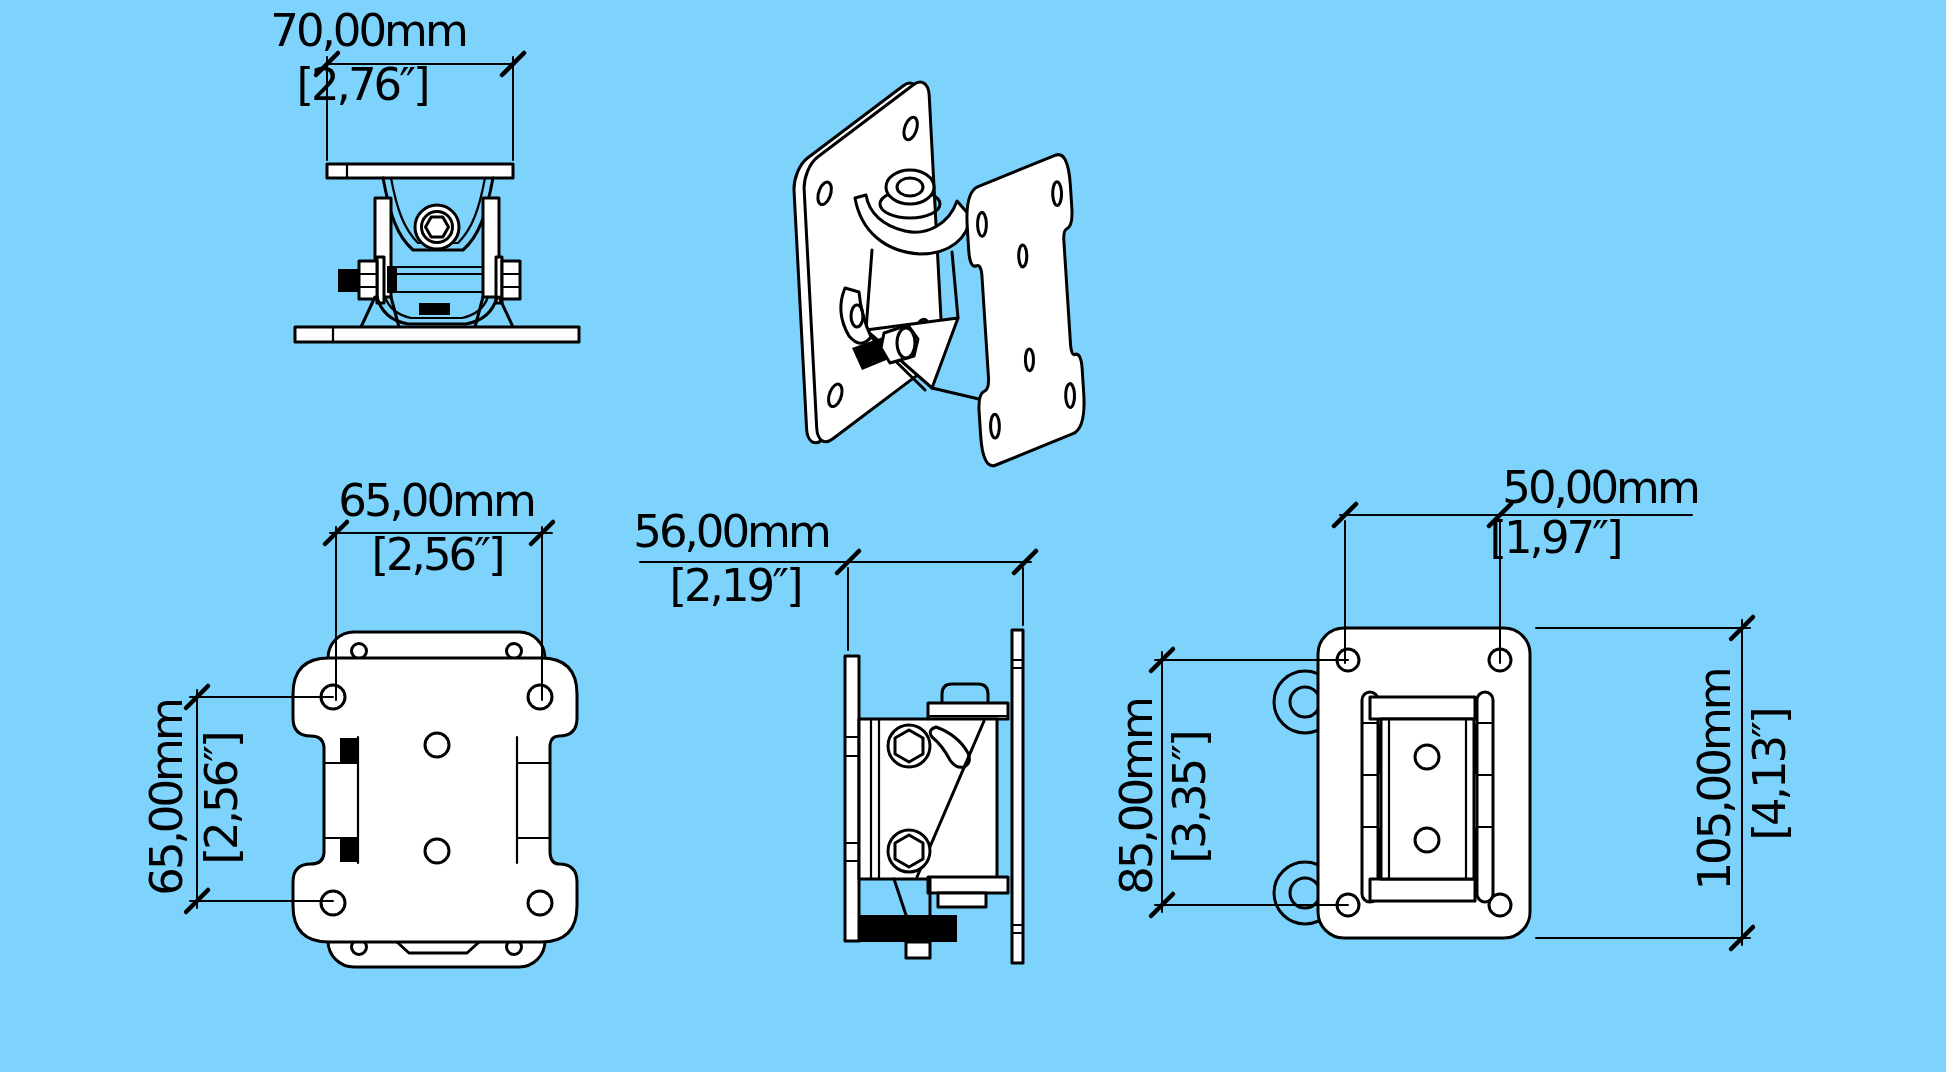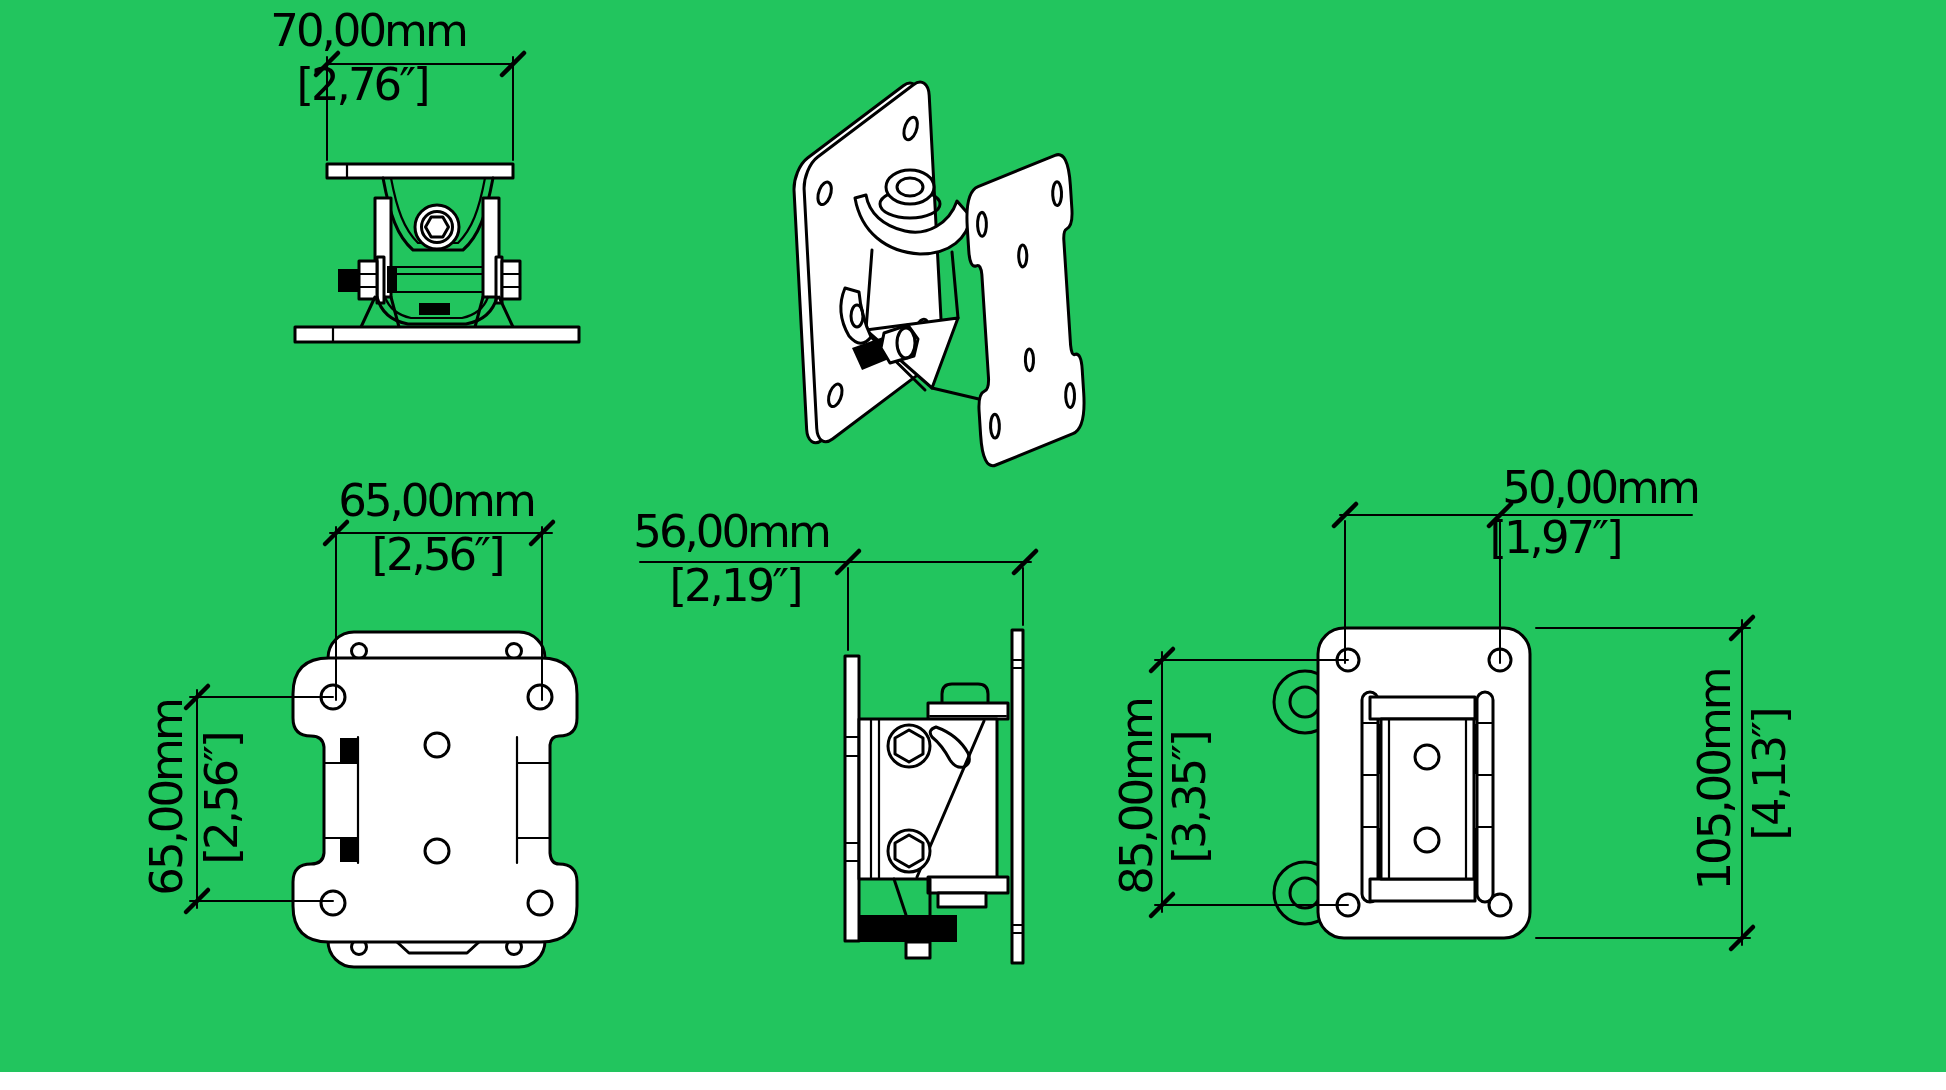--- a/index.html
+++ b/index.html
@@ -1,16 +1,16 @@
 <!DOCTYPE html>
 <html><head>
 <meta charset="utf-8">
 <style>
   html,body{margin:0;padding:0;background:#ffffff;}
-  .stage{width:1946px;height:1072px;background:#22c55e;position:relative;overflow:hidden;}
+  .stage{width:1946px;height:1072px;background:#7dd3fc;position:relative;overflow:hidden;}
   svg{display:block;}
   .o  {fill:none;stroke:#000;stroke-width:3;stroke-linecap:round;stroke-linejoin:round;}
   .of {fill:#fff;stroke:#000;stroke-width:3;stroke-linecap:round;stroke-linejoin:round;}
   .m  {fill:none;stroke:#000;stroke-width:2.2;stroke-linecap:round;}
   .d  {fill:none;stroke:#000;stroke-width:2;stroke-linecap:round;}
   .tick{stroke:#000;stroke-width:4.5;stroke-linecap:round;}
   .blk{fill:#000;stroke:none;}
   .dim{font-family:"DejaVu Sans","Liberation Sans",sans-serif;font-size:45px;letter-spacing:-3px;fill:#000;}
 </style>
 </head>

